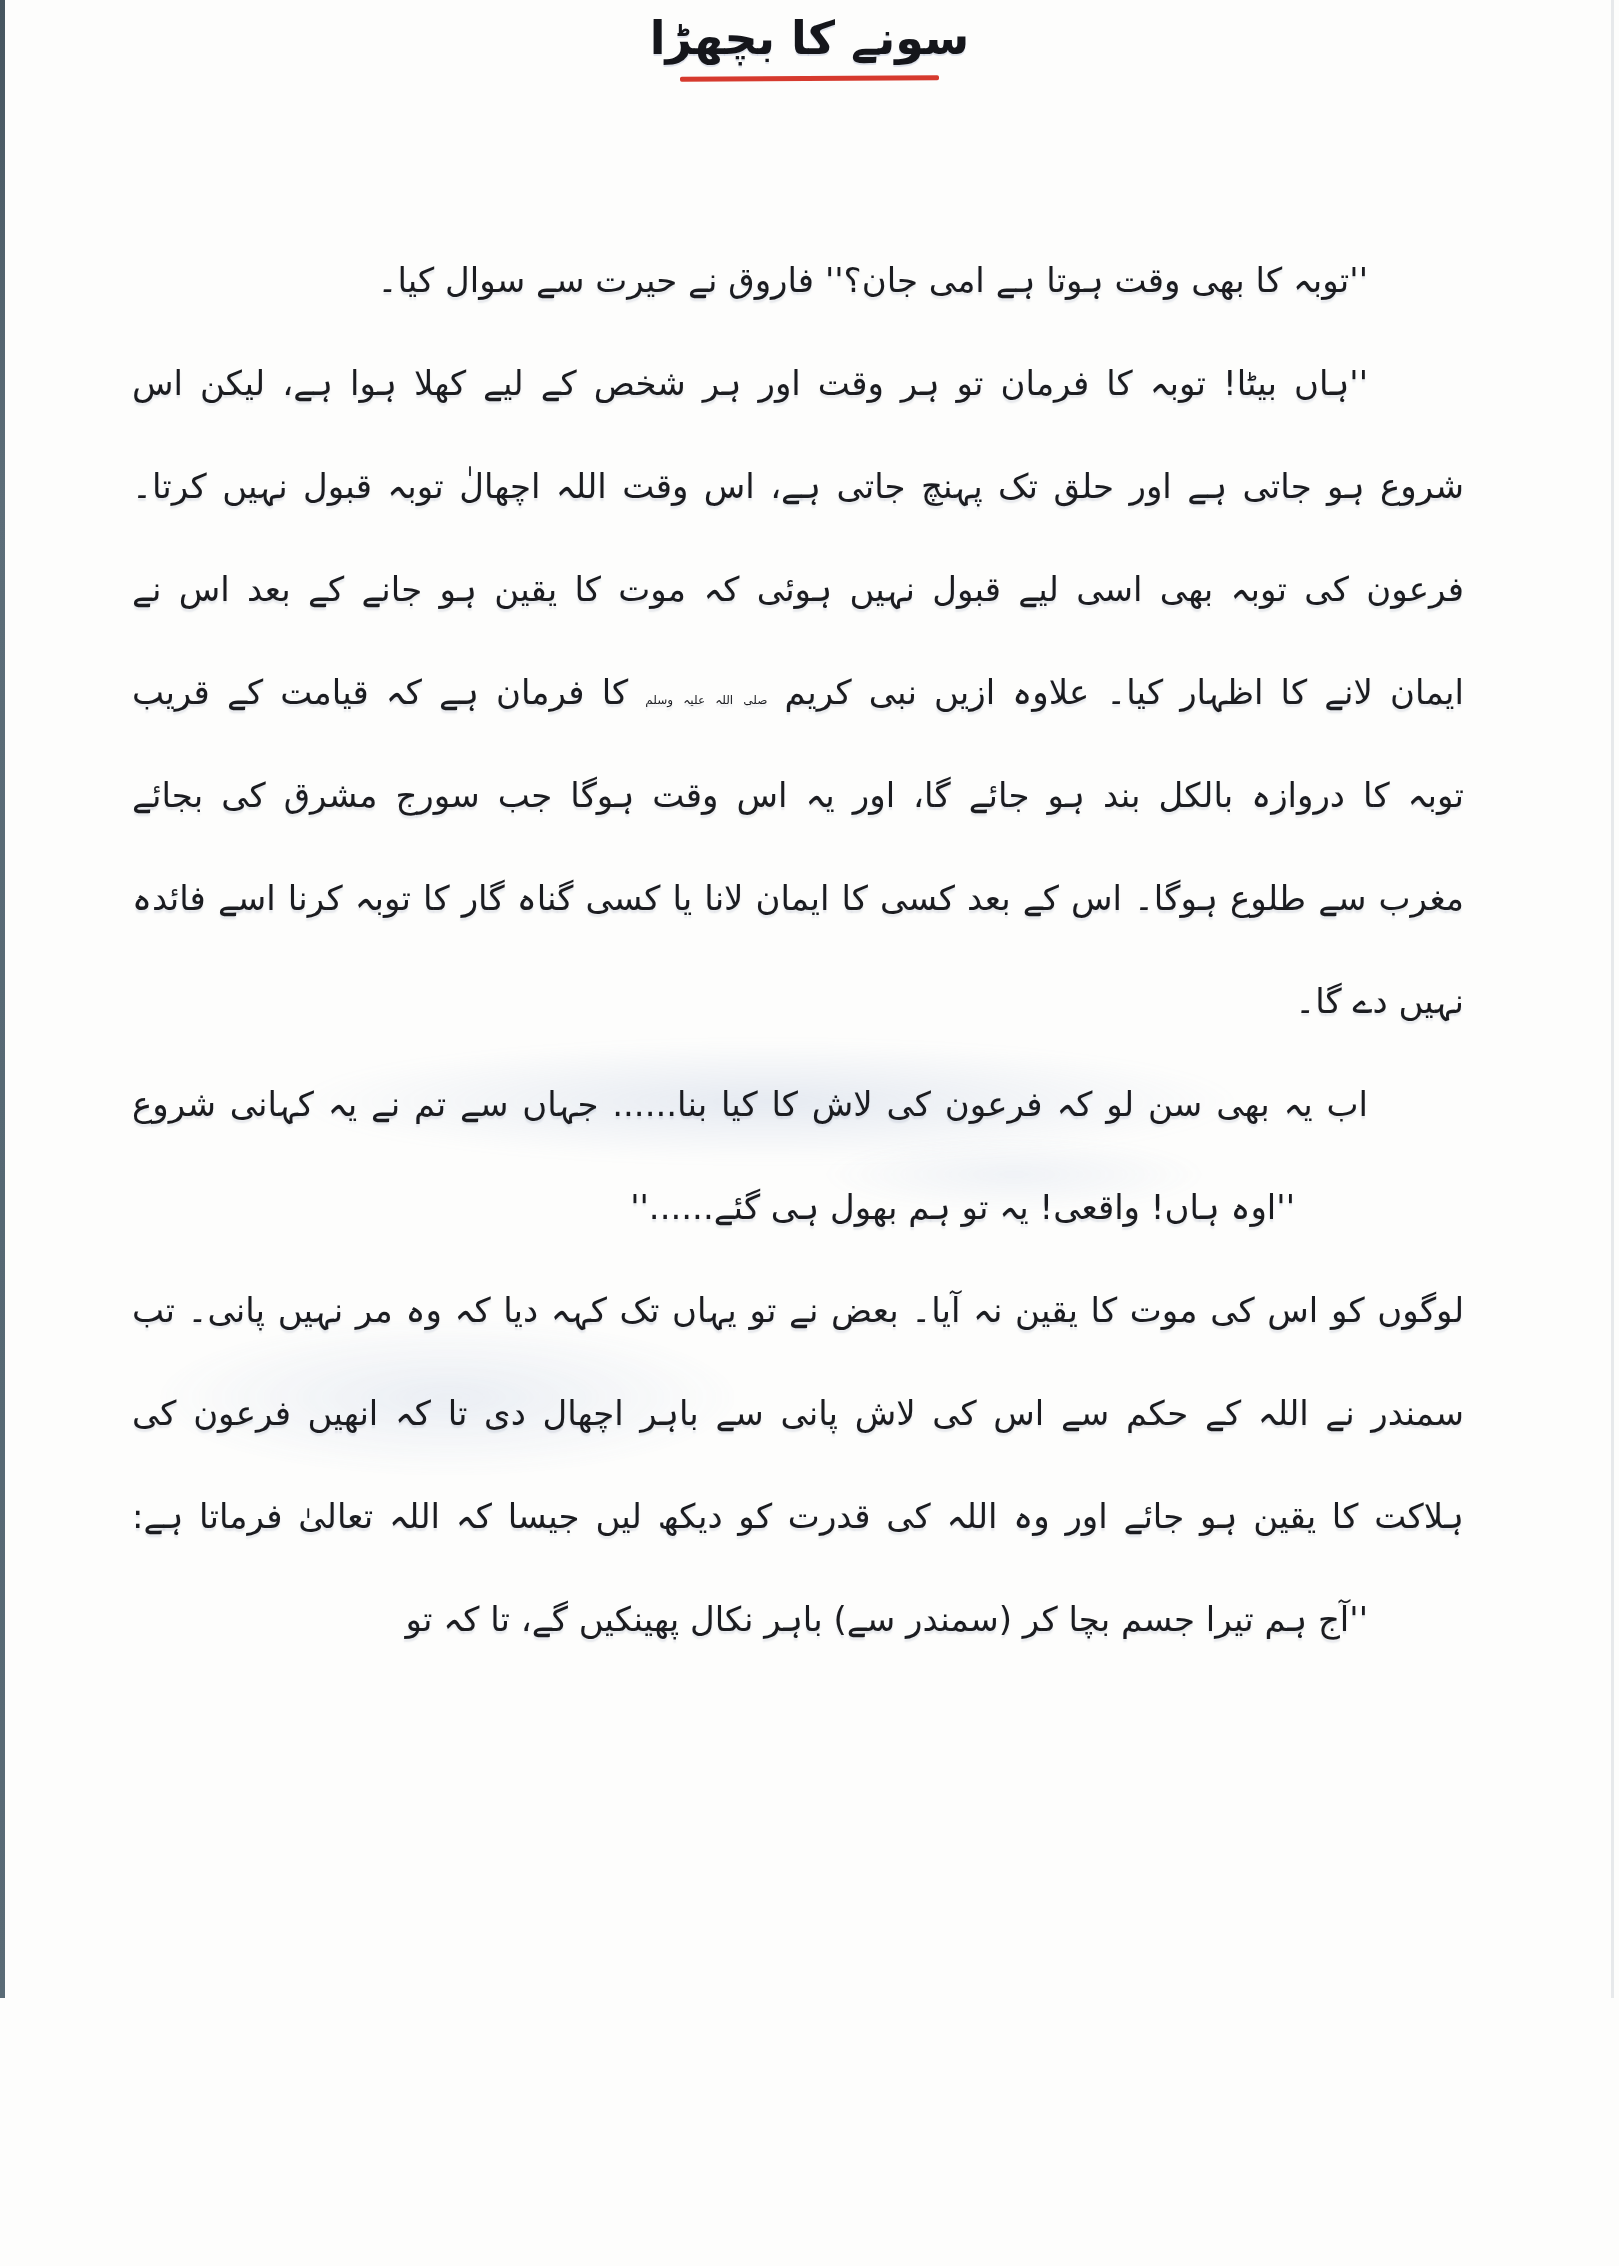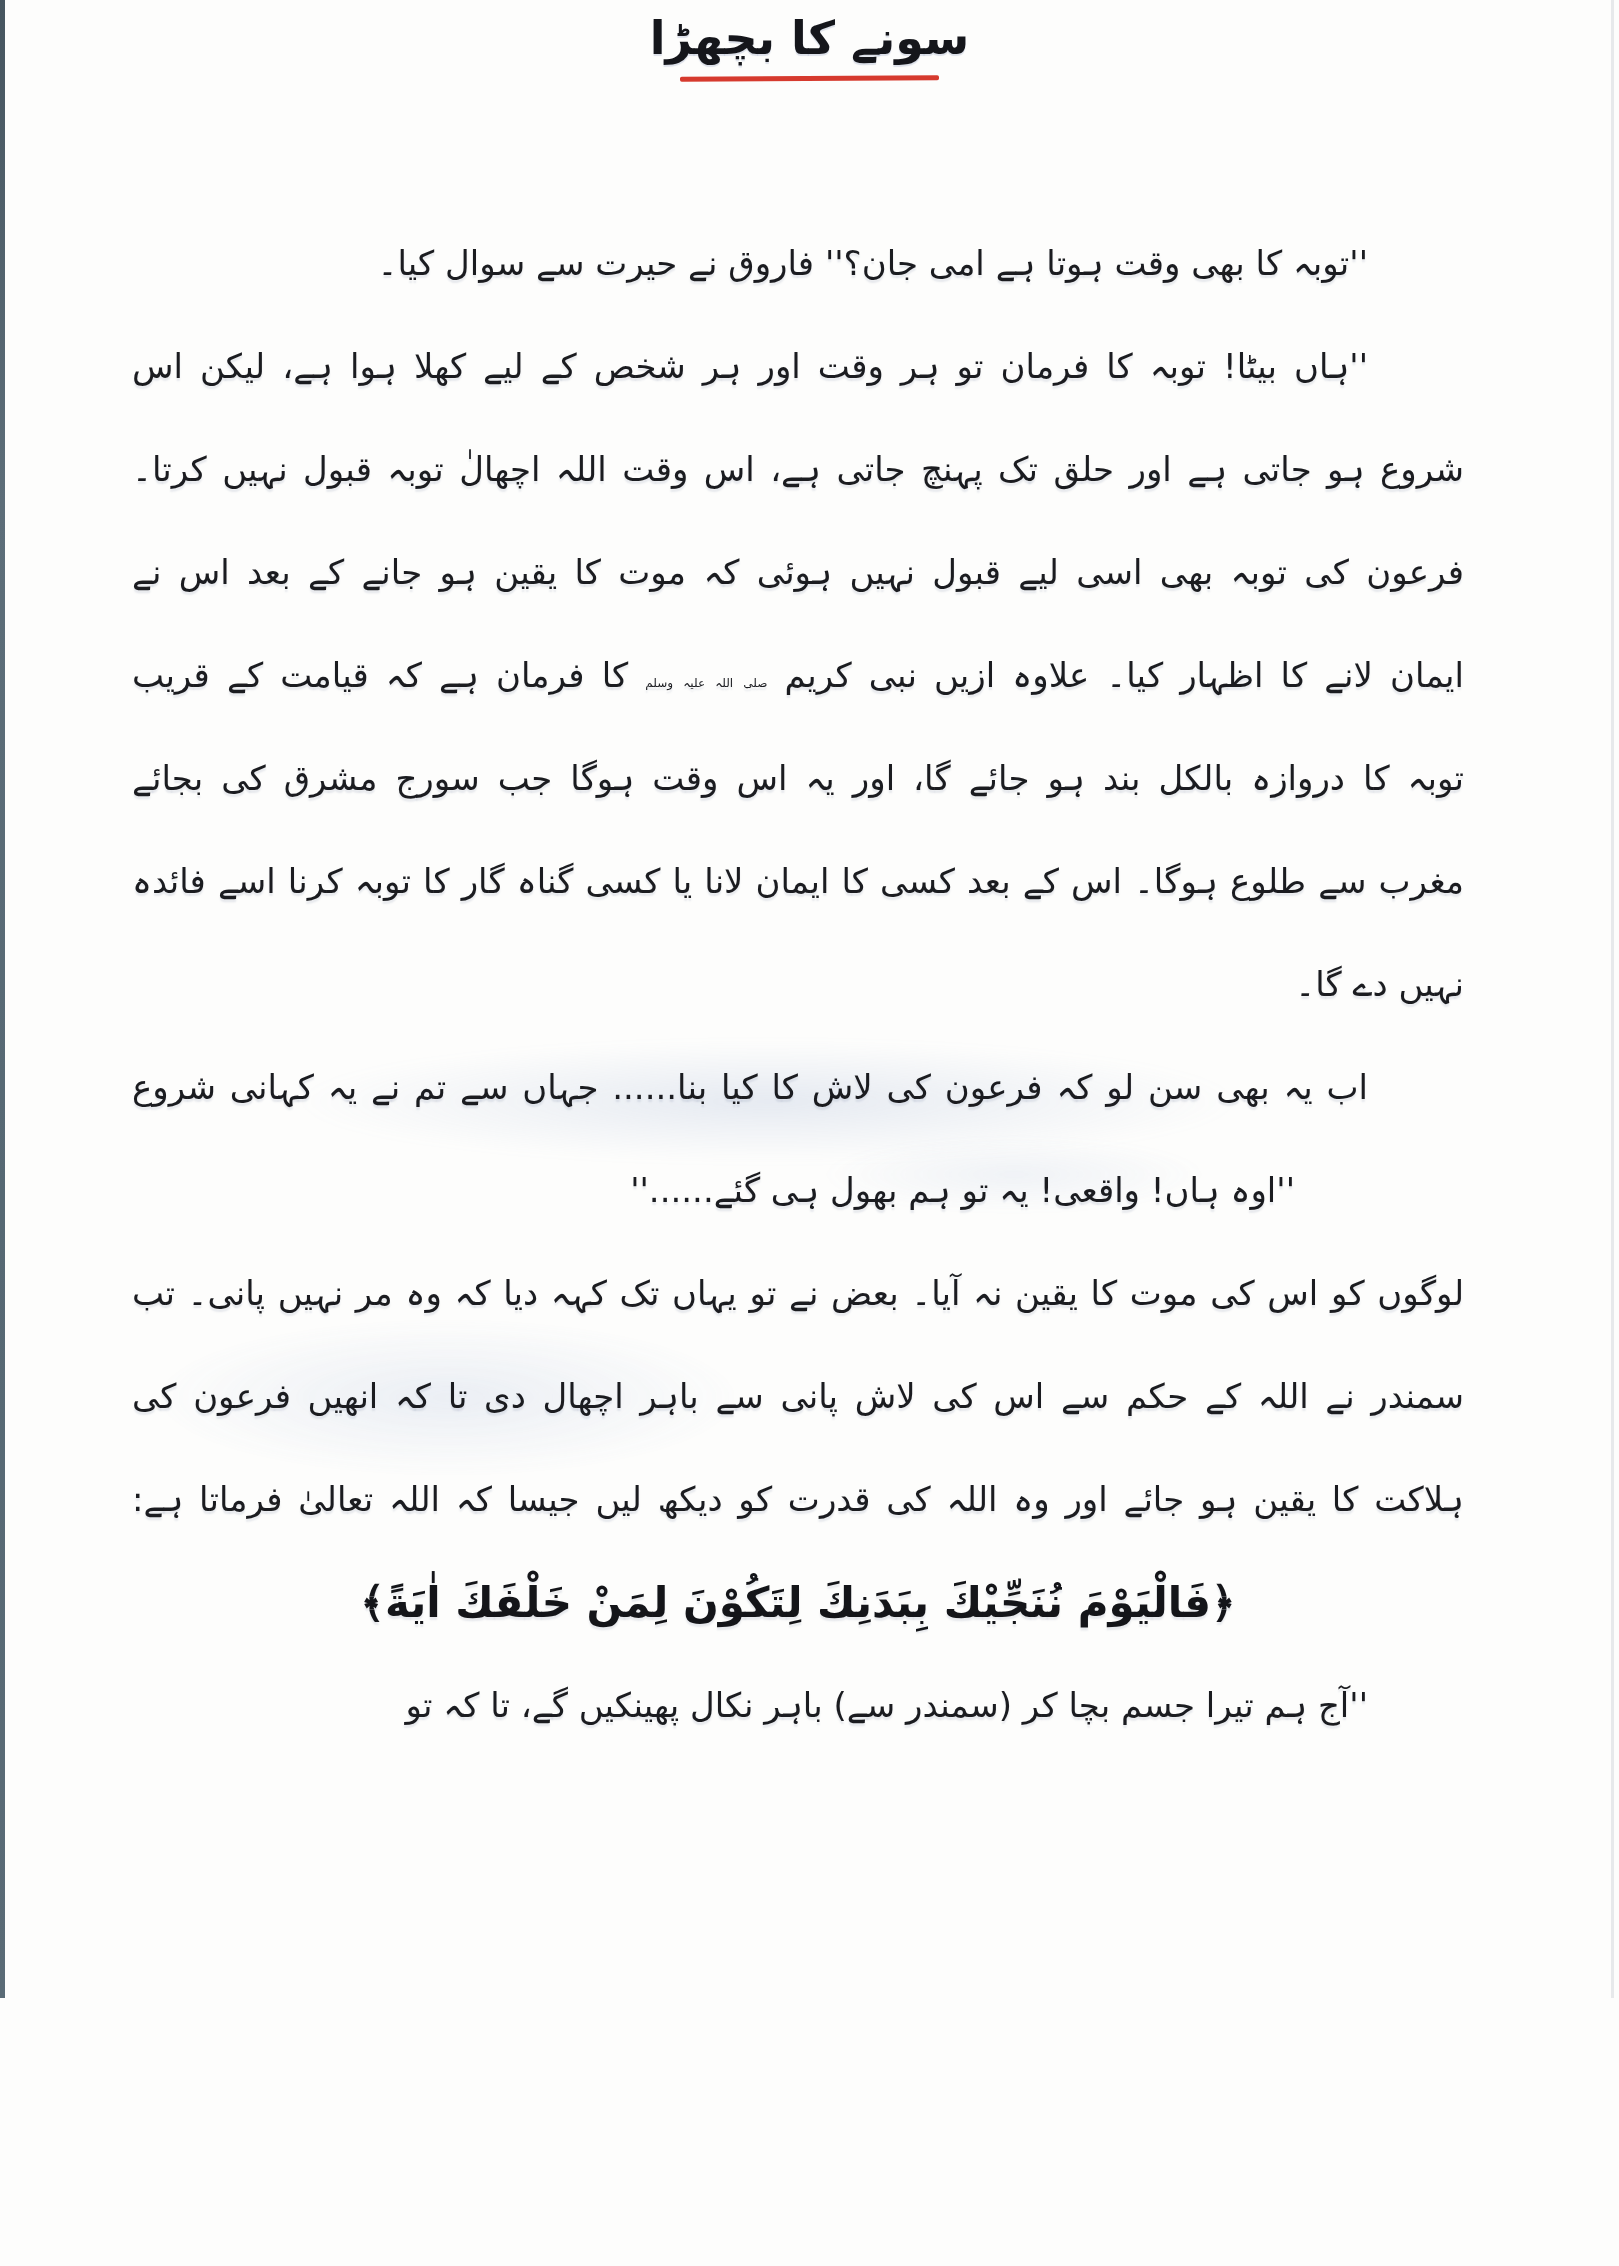--- a/index.html
+++ b/index.html
@@ -47,21 +47,21 @@
   .title-underline {
     width: 259px; height: 4.6px;
     background: #d63a2e;
     margin: 11px auto 0;
     border-radius: 1.8px;
     transform: rotate(-0.3deg);
   }
   
   .body-block {
     position: absolute;
-    top: 212px;
+    top: 229px;
     right: 155px;
     left: 132px;
     direction: rtl;
     color: #1b1c20;
   }
   .ln {
     height: 103px;
     line-height: 103px;
     font-size: 34px;
     text-align: right;
@@ -125,20 +125,19 @@
     <div class="ln full">فرعون کی توبہ بھی اسی لیے قبول نہیں ہوئی کہ موت کا یقین ہو جانے کے بعد اس نے</div>
     <div class="ln full"><span>ایمان لانے کا اظہار کیا۔ علاوہ ازیں نبی کریم </span><span class="salawat">صلی اللہ علیہ وسلم</span><span> کا فرمان ہے کہ قیامت کے قریب</span></div>
     <div class="ln full">توبہ کا دروازہ بالکل بند ہو جائے گا، اور یہ اس وقت ہوگا جب سورج مشرق کی بجائے</div>
     <div class="ln full">مغرب سے طلوع ہوگا۔ اس کے بعد کسی کا ایمان لانا یا کسی گناہ گار کا توبہ کرنا اسے فائدہ</div>
     <div class="ln">نہیں دے گا۔</div>
     <div class="ln ind full">اب یہ بھی سن لو کہ فرعون کی لاش کا کیا بنا...... جہاں سے تم نے یہ کہانی شروع</div>
     <div class="ln ind-lg">''اوہ ہاں! واقعی! یہ تو ہم بھول ہی گئے......''</div>
     <div class="ln full">لوگوں کو اس کی موت کا یقین نہ آیا۔ بعض نے تو یہاں تک کہہ دیا کہ وہ مر نہیں پانی۔ تب</div>
     <div class="ln full">سمندر نے اللہ کے حکم سے اس کی لاش پانی سے باہر اچھال دی تا کہ انھیں فرعون کی</div>
     <div class="ln full">ہلاکت کا یقین ہو جائے اور وہ اللہ کی قدرت کو دیکھ لیں جیسا کہ اللہ تعالیٰ فرماتا ہے:</div>
-    <div class="ln verse" lang="ar">﴿فَالْيَوْمَ نُنَجِّيْكَ بِبَدَنِكَ لِتَكُوْنَ لِمَنْ خَلْفَكَ اٰيَةً﴾</div>
     <div class="ln ind">''آج ہم تیرا جسم بچا کر (سمندر سے) باہر نکال پھینکیں گے، تا کہ تو</div>
   </div>
 
   <div class="pageno">6</div>
 
 </div>
 
 
 </body></html>

